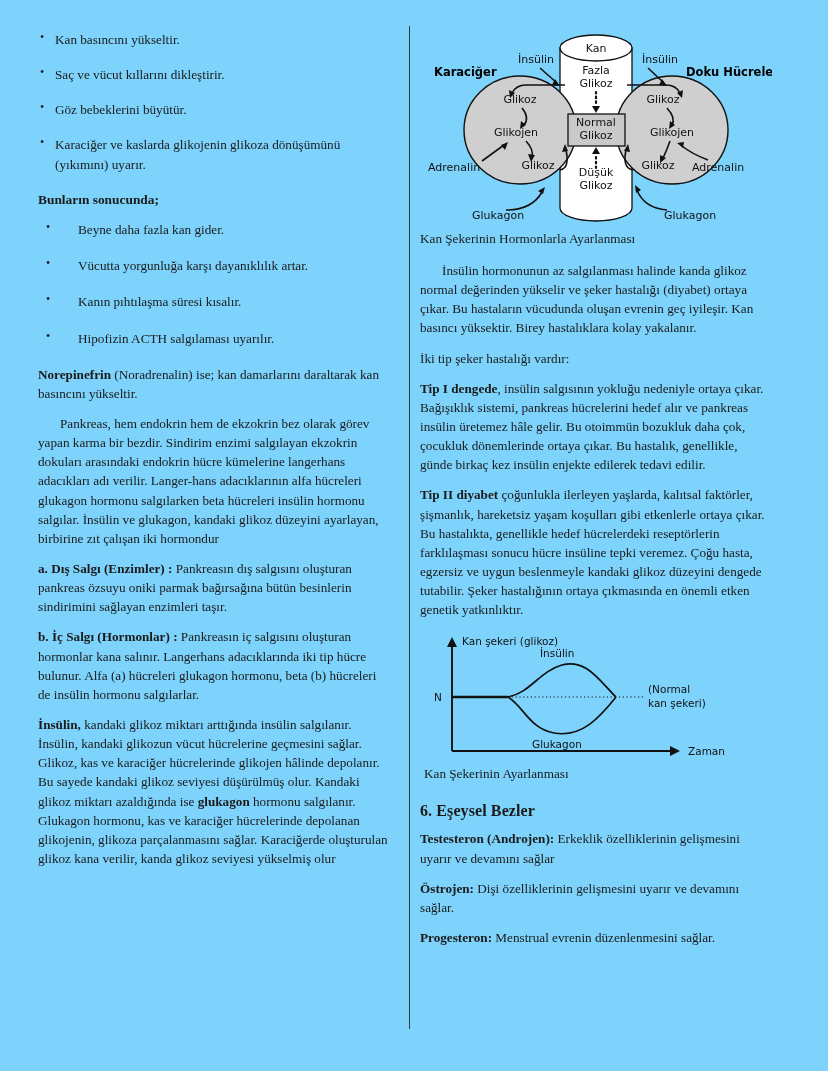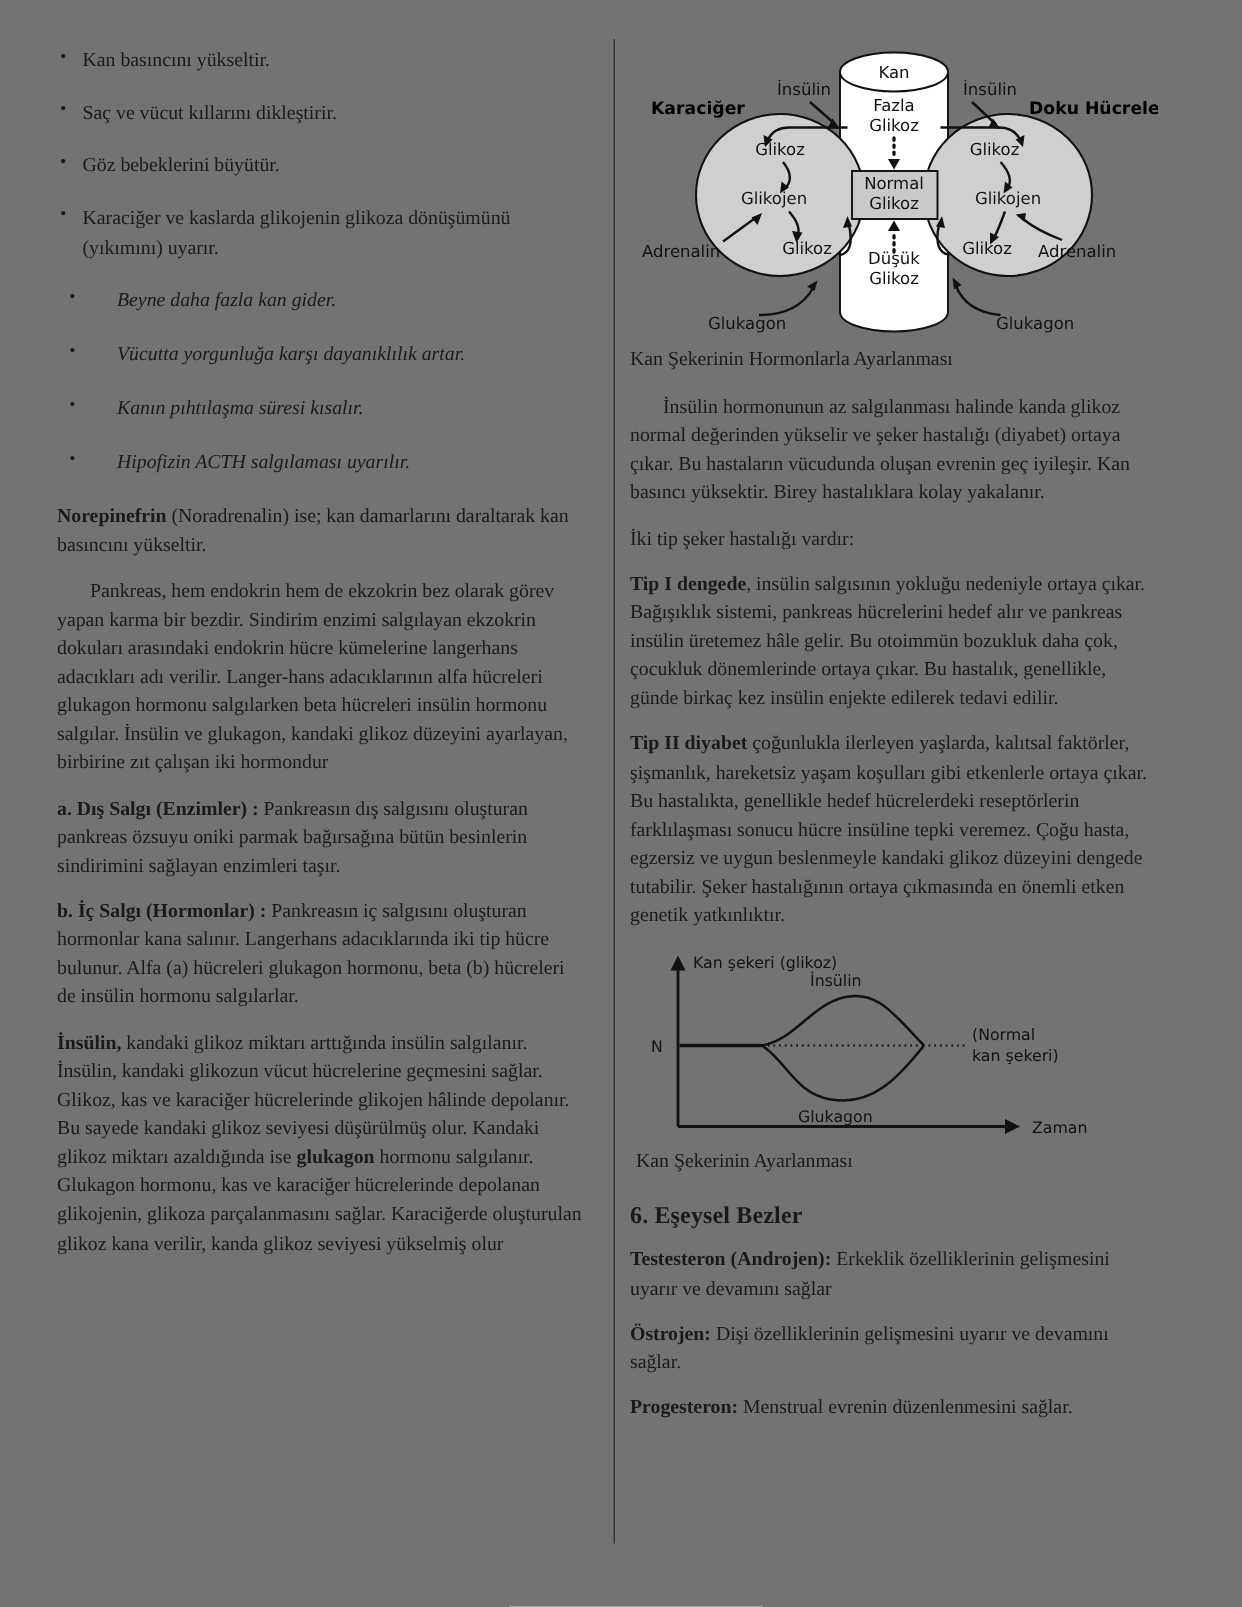--- a/index.html
+++ b/index.html
@@ -11,21 +11,21 @@
     width: 828px;
     height: 1071px;
     position: relative;
     font-family: "Liberation Serif", serif;
     color: #1a1a1a;
     overflow: hidden;
   }
   .page {
     position: absolute;
     inset: 0;
-    background: #737373;
+    background: #7dd3fc;
   }
   .col-divider {
     position: absolute;
     left: 409px;
     top: 26px;
     width: 1px;
     height: 1003px;
     background: #3a3a3a;
   }
   .col {
@@ -50,21 +50,21 @@
     list-style: none;
     margin: 0;
     padding: 0;
   }
   ul.tight li, ul.loose li {
     position: relative;
     font-size: 13.2px;
     line-height: 1.45;
   }
   ul.tight li { padding-left: 17px; margin-bottom: 16px; }
-  ul.loose li { padding-left: 40px; margin-bottom: 17px; font-style: italic; }
+  ul.loose li { padding-left: 40px; margin-bottom: 17px; }
   ul.tight li:before, ul.loose li:before {
     content: "\2022";
     position: absolute;
     font-size: 12px;
   }
   ul.tight li:before { left: 2px; top: -1px; }
   ul.loose li:before { left: 8px; top: -1px; }
 
   h2.section-head {
     font-size: 16px;
@@ -120,20 +120,21 @@
 
   <div class="col col-left">
 
     <ul class="tight">
       <li>Kan basıncını yükseltir.</li>
       <li>Saç ve vücut kıllarını dikleştirir.</li>
       <li>Göz bebeklerini büyütür.</li>
       <li>Karaciğer ve kaslarda glikojenin glikoza dönüşümünü (yıkımını) uyarır.</li>
     </ul>
 
+    <p class="body-text lead-bold">Bunların sonucunda;</p>
 
     <ul class="loose">
       <li>Beyne daha fazla kan gider.</li>
       <li>Vücutta yorgunluğa karşı dayanıklılık artar.</li>
       <li>Kanın pıhtılaşma süresi kısalır.</li>
       <li>Hipofizin ACTH salgılaması uyarılır.</li>
     </ul>
 
     <p class="body-text">
       <b>Norepinefrin</b><span> (Noradrenalin) ise; kan damarlarını daraltarak kan basıncını yükseltir.</span>

